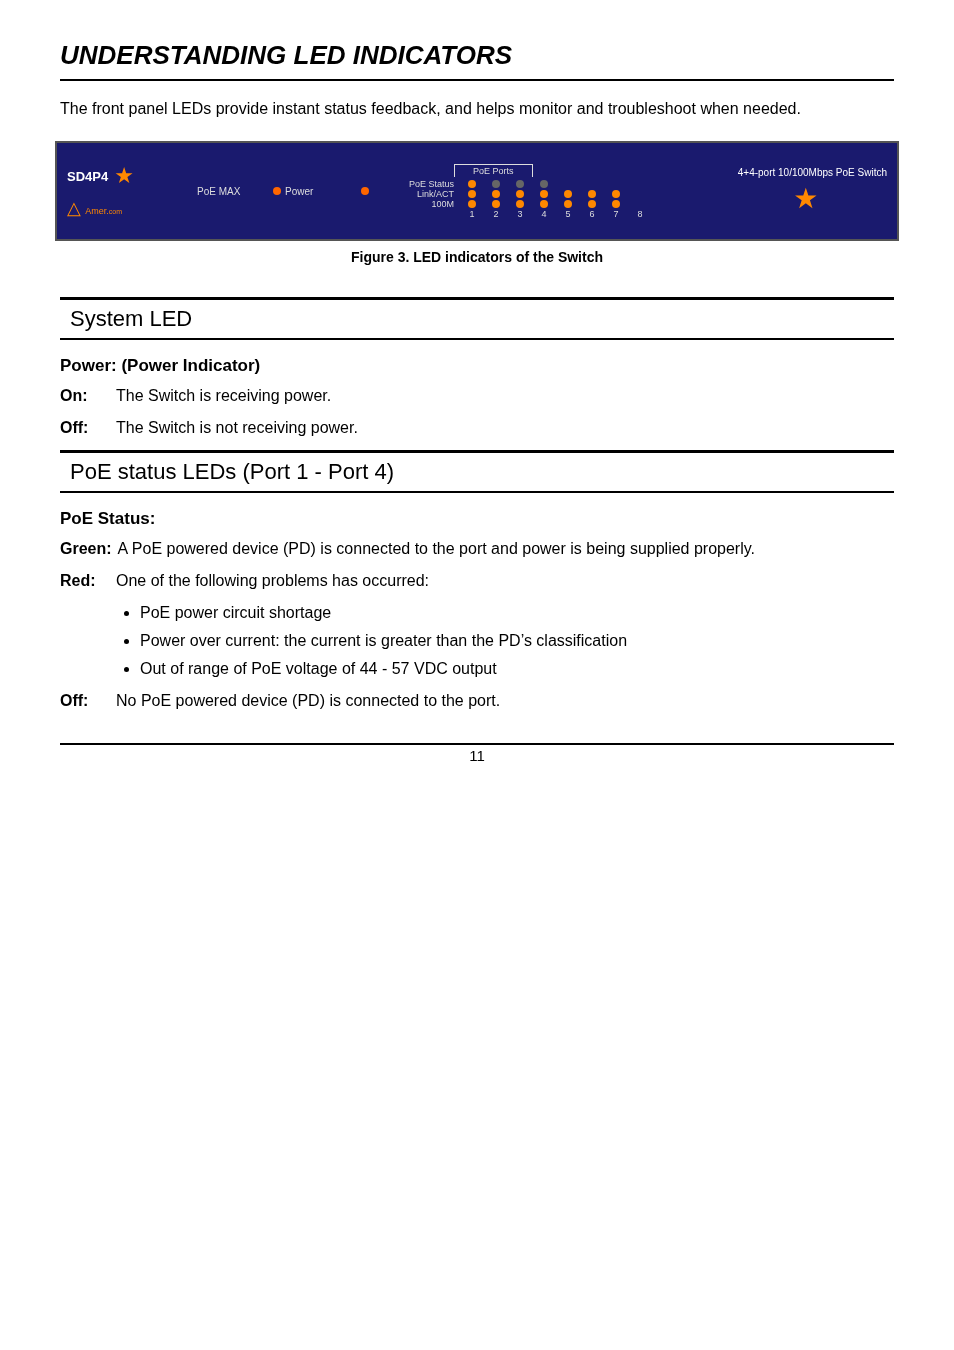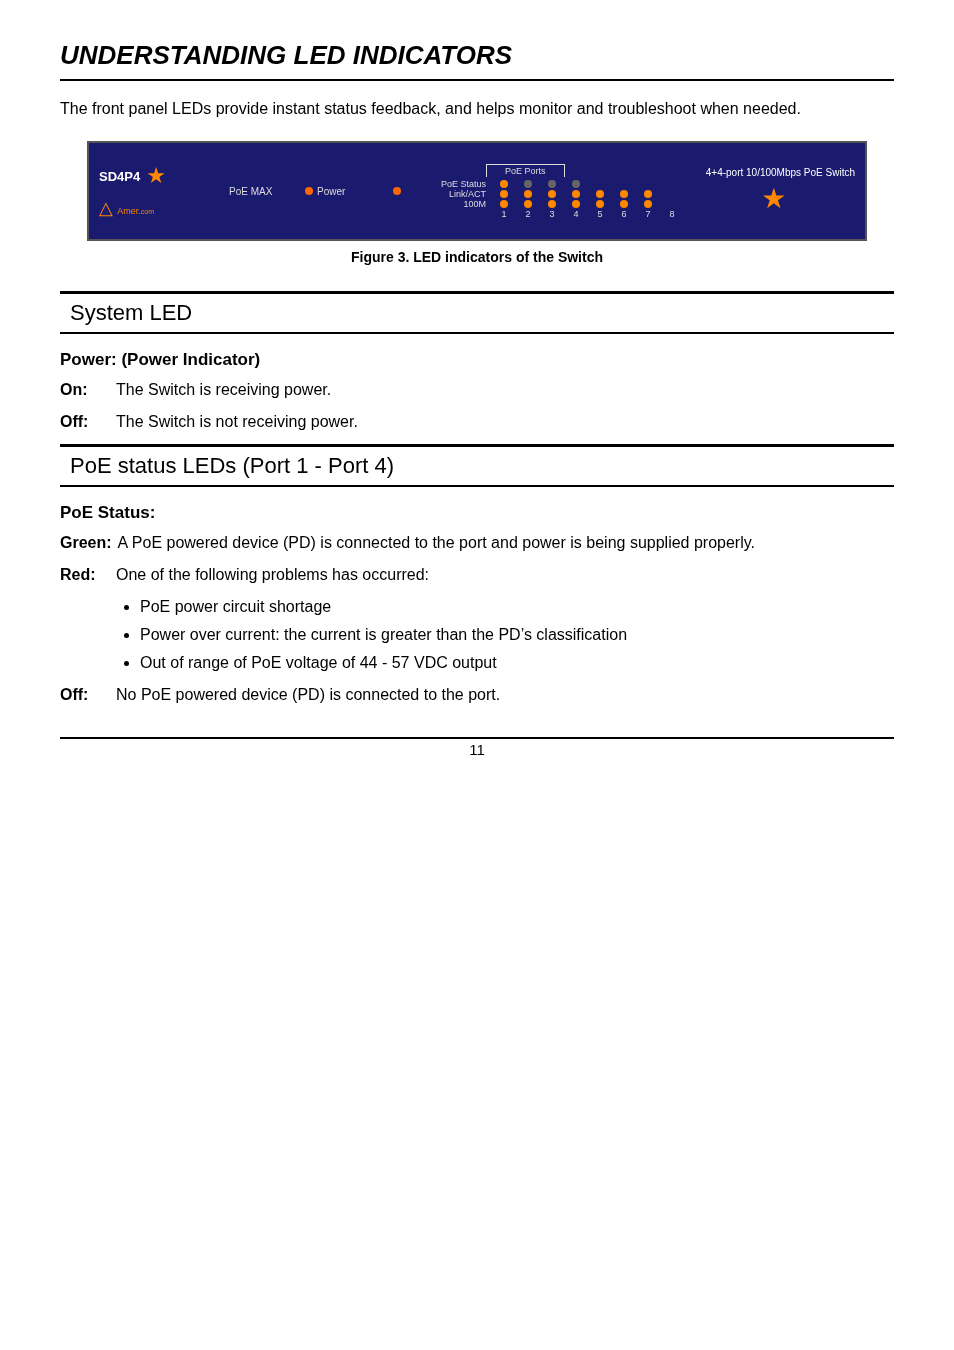--- a/index.html
+++ b/index.html
@@ -32,21 +32,21 @@
     .switch-diagram-container {
       display: flex;
       flex-direction: column;
       align-items: center;
       margin: 10px 0 8px 0;
     }
 
     .switch-diagram {
       background: #1a1a6e;
       border: 2px solid #555;
-      width: 780px;
+      width: 844px;
       height: 100px;
       position: relative;
       display: flex;
       align-items: center;
       padding: 0 10px;
       overflow: hidden;
     }
 
     .switch-left {
       display: flex;
@@ -154,21 +154,21 @@
       color: #ff8800;
       font-size: 28px;
       margin-top: 4px;
     }
 
     .fig-caption {
       font-size: 14px;
       font-weight: bold;
       text-align: center;
       margin-top: 8px;
-      margin-bottom: 16px;
+      margin-bottom: 22px;
     }
 
     
     .section-header {
       border-top: 3px solid #000;
       border-bottom: 2px solid #000;
       padding: 6px 10px;
       font-size: 22px;
       margin: 10px 0 16px 0;
     }

